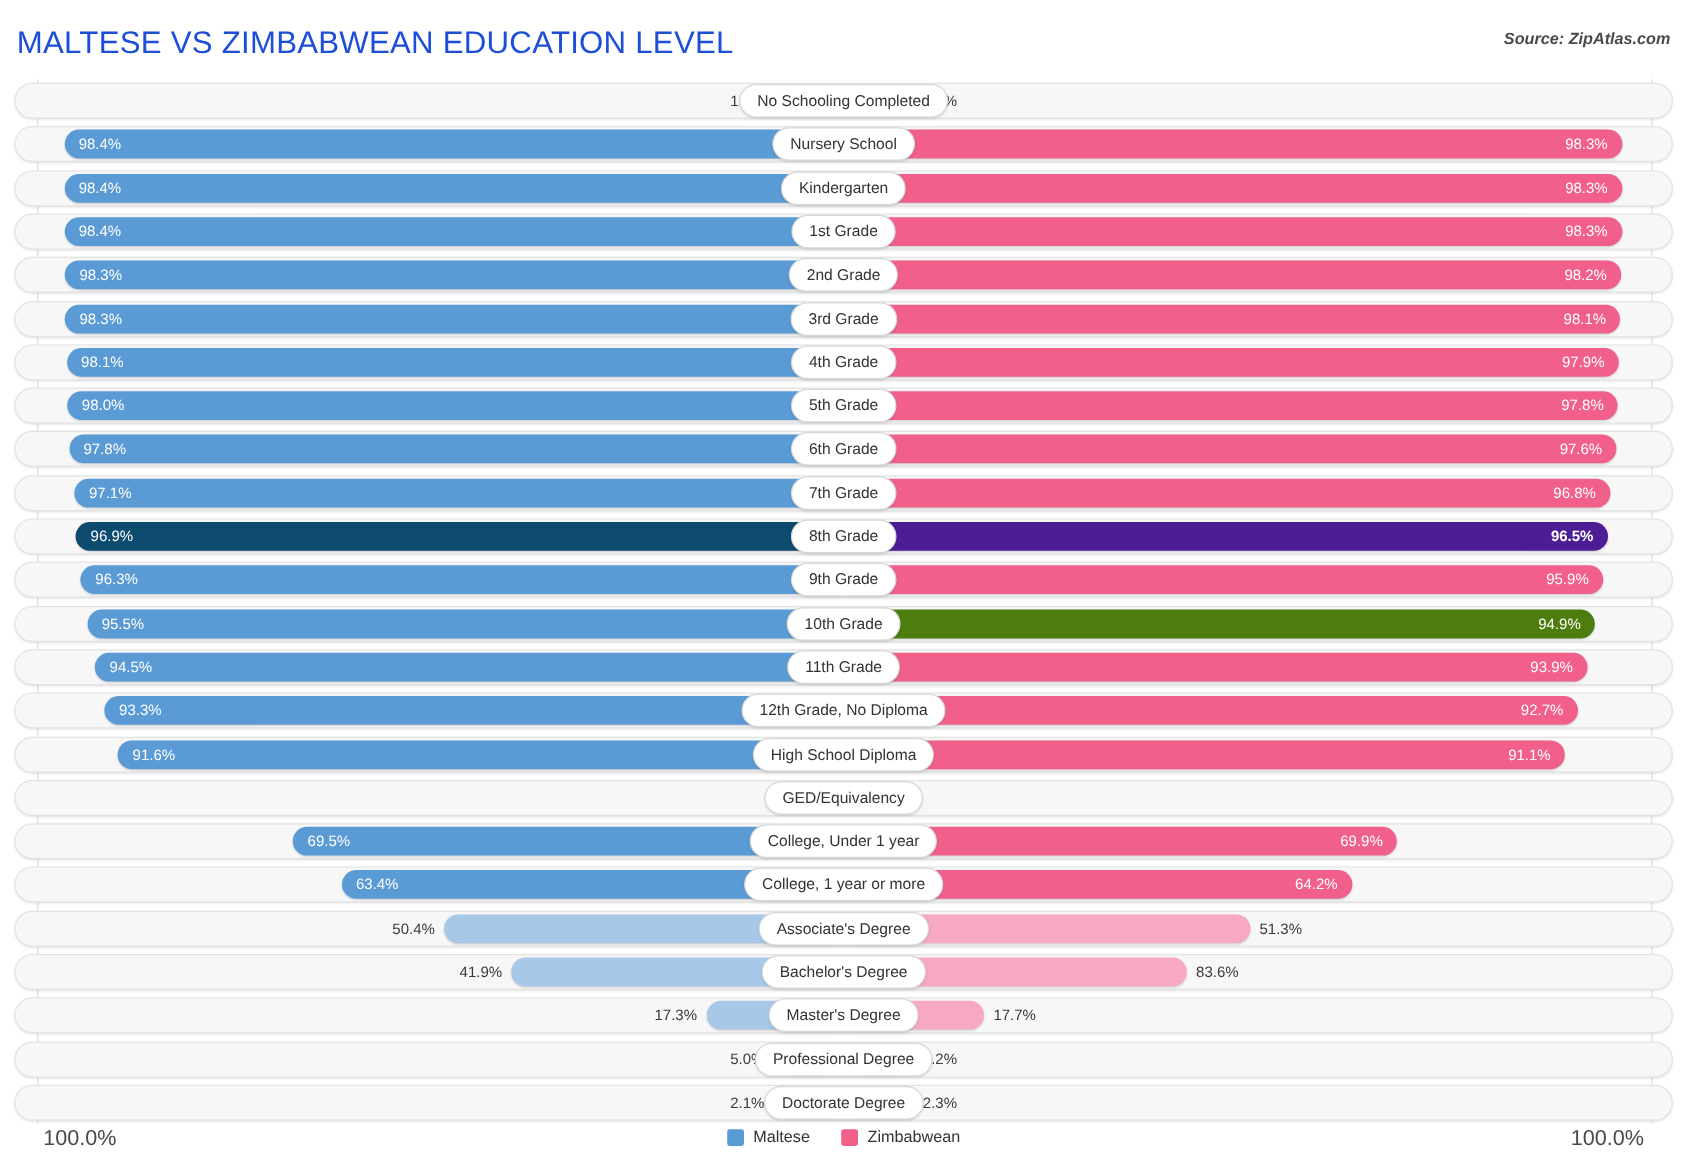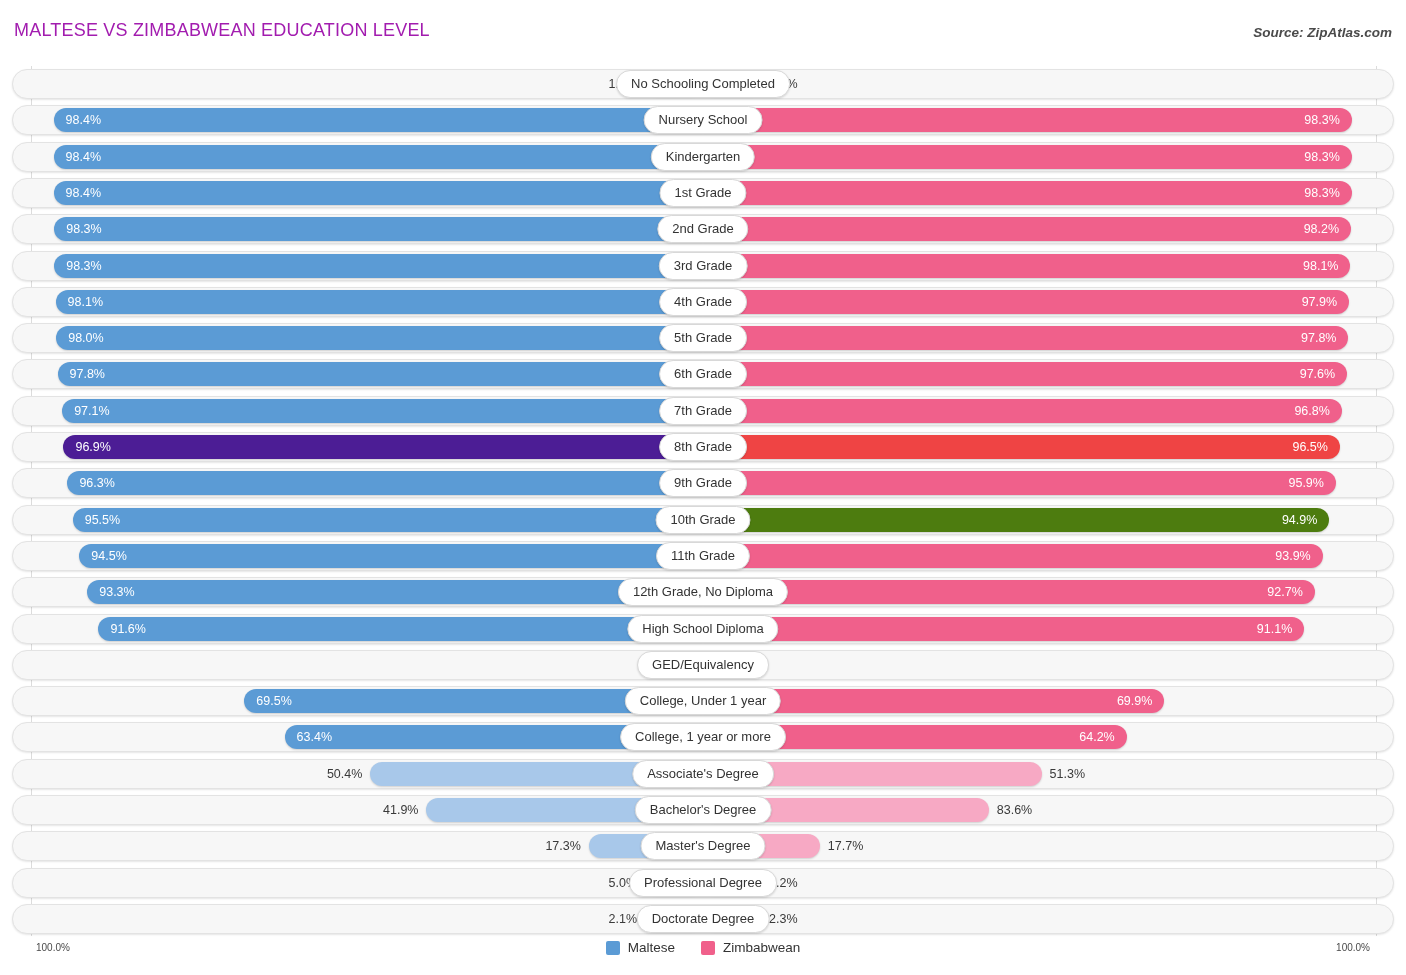--- a/index.html
+++ b/index.html
@@ -14,23 +14,23 @@
     position: relative;
     width: 1406px;
     height: 975px;
     background: #ffffff;
   }
 
   
   #chart-title {
     position: absolute;
     left: 14px; top: 20px;
-    font-size: 18px;
+    font-size: 26px;
     letter-spacing: .2px;
-    color: #a21caf;
+    color: #1d4ed8;
     font-weight: 400;
     white-space: nowrap;
   }
   #source-label {
     position: absolute;
     right: 14px; top: 25px;
     font-size: 13.5px;
     font-style: italic;
     font-weight: bold;
     color: #4a4a4a;
@@ -131,21 +131,21 @@
   
   #footer {
     position: absolute;
     left: 0; top: 938px;
     width: 1406px;
     height: 28px;
   }
   .axis-end {
     position: absolute;
     top: 0;
-    font-size: 10px;
+    font-size: 18px;
     color: #4a4a4a;
     line-height: 20px;
   }
   #axis-left  { left: 36px; }
   #axis-right { right: 36px; }
   #legend {
     position: absolute;
     left: 0; right: 0; top: 0;
     display: flex;
     justify-content: center;
@@ -294,24 +294,24 @@
           </div>
           <div class="bar right" style="width: 638.88px; background: rgb(240, 96, 139);">
             <span class="val inside-right">96.8%</span>
           </div>
         </div>
         <div class="cat-pill">7th Grade</div>
       </div>
       <div class="row" style="top: 366px;">
         <div class="track"></div>
         <div class="bars">
-          <div class="bar left" style="width: 639.54px; background: #4c1d95;">
+          <div class="bar left" style="width: 639.54px; background: #0c4a6e;">
             <span class="val inside-left">96.9%</span>
           </div>
-          <div class="bar right" style="width: 636.9px; background: #ef4444;">
+          <div class="bar right" style="width: 636.9px; background: #4c1d95; font-weight: bold;">
             <span class="val inside-right">96.5%</span>
           </div>
         </div>
         <div class="cat-pill">8th Grade</div>
       </div>
       <div class="row" style="top: 402.3px;">
         <div class="track"></div>
         <div class="bars">
           <div class="bar left" style="width: 635.58px; background: rgb(91, 155, 213);">
             <span class="val inside-left">96.3%</span>

